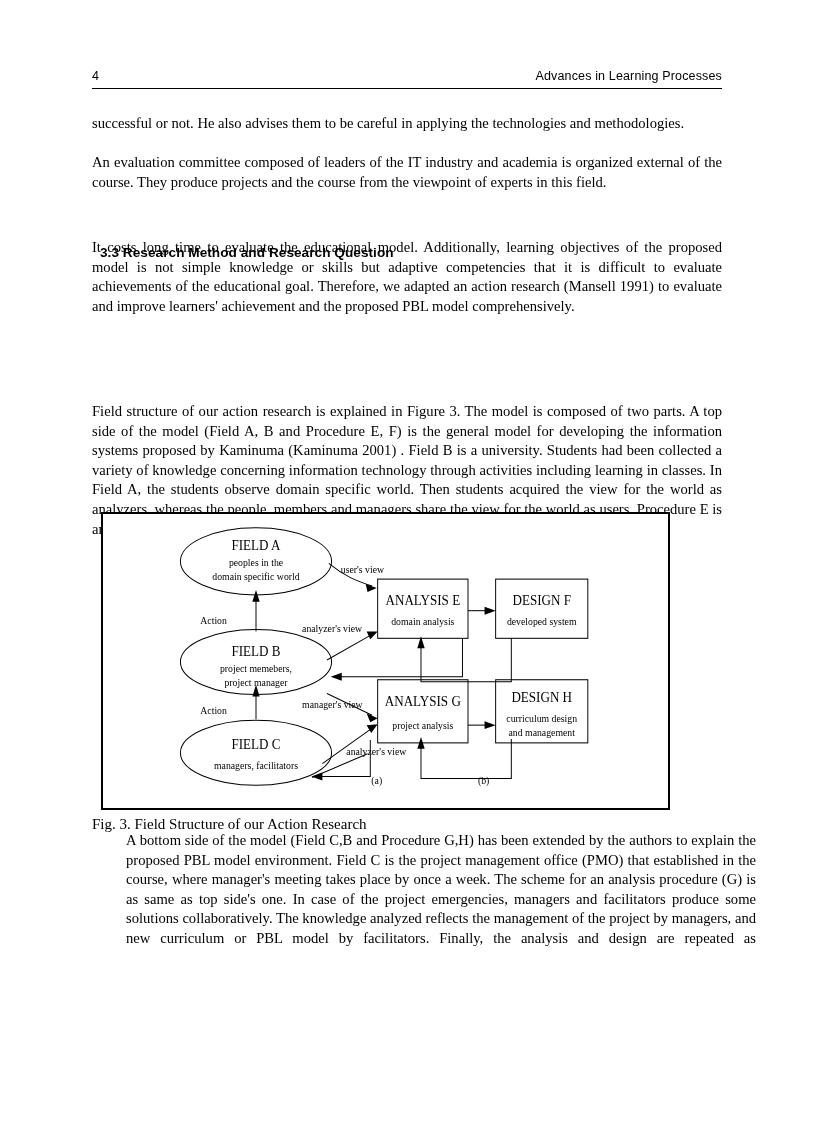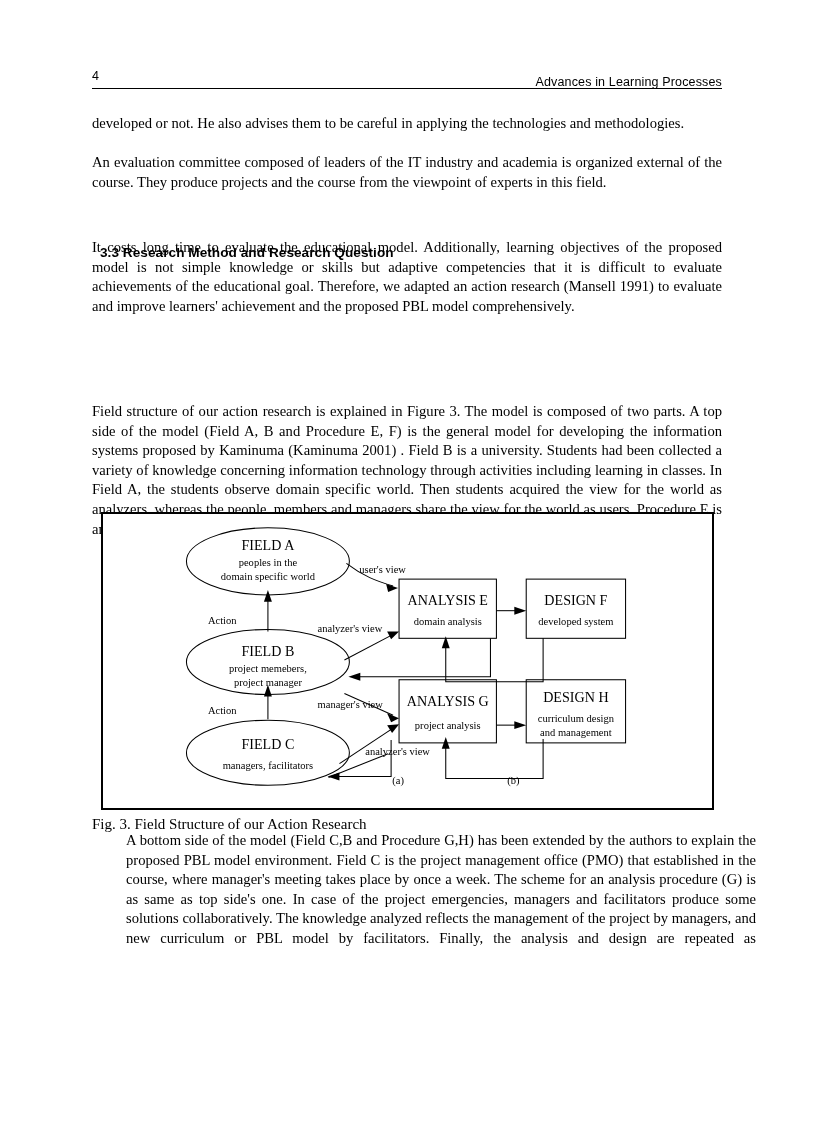--- a/index.html
+++ b/index.html
@@ -35,21 +35,21 @@
     position: absolute;
     left: 0;
     top: 0;
     font-family: "Liberation Sans", "DejaVu Sans", sans-serif;
     font-size: 12.5px;
     line-height: 16px;
   }
   .page-header .hdr-title {
     position: absolute;
     right: 0;
-    top: 6px;
+    top: 0;
     font-family: "Liberation Sans", "DejaVu Sans", sans-serif;
     font-size: 12.5px;
     line-height: 16px;
     letter-spacing: 0.15px;
     white-space: nowrap;
   }
   .page-header .hdr-rule {
     position: absolute;
     left: 0;
     right: 0;
@@ -94,21 +94,21 @@
   #para-2   { top: 153px; }
   #head-33  { top: 235px; }
   #para-3   { top: 238px; }
   #para-4   { top: 374px; margin-top: 28px; }
 
   
   .figure-frame {
     position: absolute;
     left: 101px;
     top: 512px;
-    width: 613px;
+    width: 569px;
     height: 298px;
     border: 2.2px solid #000;
     background: #fff;
     box-sizing: border-box;
   }
   .figure-frame svg {
     display: block;
     width: 100%;
     height: 100%;
   }
@@ -158,21 +158,21 @@
 
 <div class="page">
 
   <div class="page-header">
     <span class="hdr-num">4</span>
     <span class="hdr-title">Advances in Learning Processes</span>
     <div class="hdr-rule"></div>
   </div>
 
   <div class="col" id="para-1">
-    <p class="body">developed or not. He also advises them to be careful in applying the technologies and methodologies.</p>
+    <p class="body">successful or not. He also advises them to be careful in applying the technologies and methodologies.</p>
   </div>
 
   <div class="col" id="para-2">
     <p class="body">An evaluation committee composed of leaders of the IT industry and academia is organized external of the course. They produce projects and the course from the viewpoint of experts in this field.</p>
   </div>
 
   <div class="col" id="head-33">
     <h2 class="section-head">3.3 Research Method and Research Question</h2>
   </div>
 

